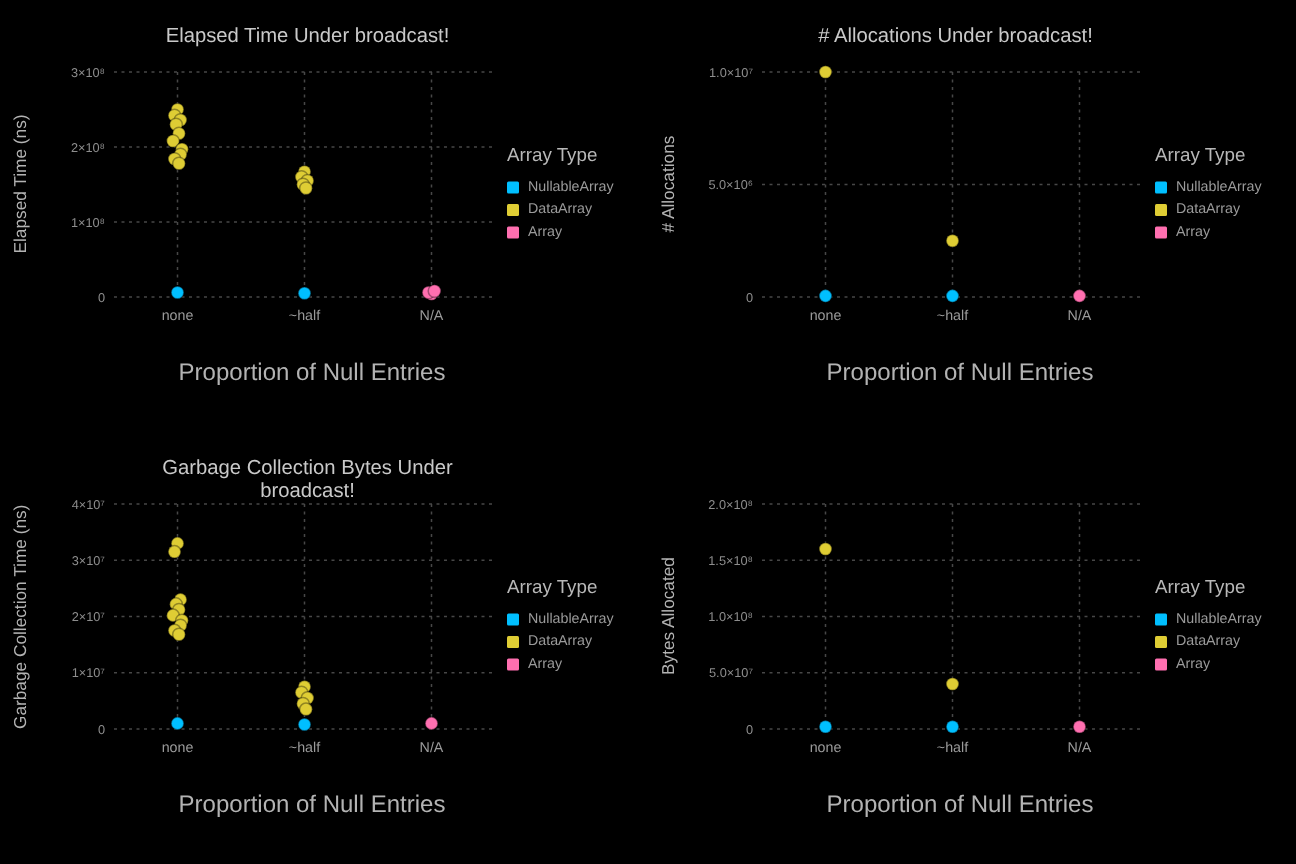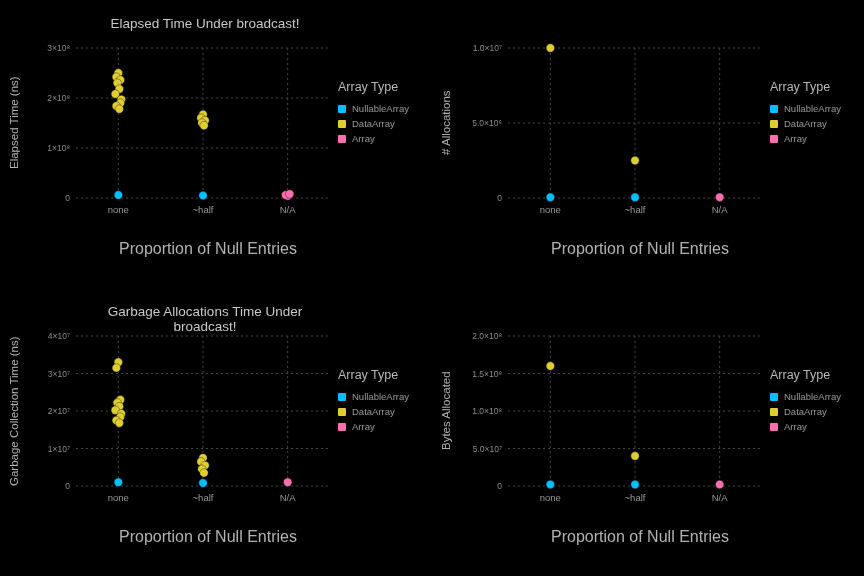--- a/index.html
+++ b/index.html
@@ -11,21 +11,21 @@
          font-size:13.5px;color:#c9c9c9;}
   .ylabel{position:absolute;left:8px;top:30px;height:186px;writing-mode:vertical-rl;
           transform:rotate(180deg);text-align:center;font-size:11.5px;color:#b3b3b3;}
   .xlabel{position:absolute;top:240px;left:76px;width:264px;text-align:center;
           font-size:16px;color:#b3b3b3;}
   .plot{position:absolute;left:30px;top:38px;width:310px;height:186px;}
   .grid{stroke:#474747;stroke-width:1;stroke-dasharray:2 3;fill:none;}
   .ytick{font-size:8.5px;fill:#8d8d8d;font-family:"Liberation Sans","DejaVu Sans",sans-serif;}
   .xtick{font-size:9.5px;fill:#9a9a9a;font-family:"Liberation Sans","DejaVu Sans",sans-serif;}
   .pt{stroke:rgba(0,0,0,0.35);stroke-width:1;}
-  .legend{position:absolute;left:338px;top:80px;width:90px;}
+  .legend{position:absolute;left:338px;top:96px;width:90px;}
   .legend-title{font-size:12.5px;color:#b8b8b8;margin-bottom:9px;}
   .legend-item{display:flex;align-items:center;margin-bottom:4px;}
   .swatch{width:8px;height:8px;border-radius:1px;margin-right:6px;flex:none;}
   .legend-label{font-size:9.5px;color:#9a9a9a;white-space:nowrap;}
 </style>
 </head>
 <body>
 
 <div id="page">
 
@@ -80,20 +80,21 @@
         <span class="legend-label">DataArray</span>
       </div>
       <div class="legend-item">
         <span class="swatch" style="background: rgb(255, 111, 176);"></span>
         <span class="legend-label">Array</span>
       </div>
     </div>
   </div>
 
   <div class="panel">
+    <div class="title"># Allocations Under broadcast!</div>
     <div class="ylabel"># Allocations</div>
     <svg class="plot" viewBox="0 0 310 186">
         <line x1="46" x2="300" y1="160" y2="160" class="grid"></line>
         <text x="40" y="163" class="ytick" text-anchor="end">0</text>
         <line x1="46" x2="300" y1="85" y2="85" class="grid"></line>
         <text x="40" y="88" class="ytick" text-anchor="end">5.0×10⁶</text>
         <line x1="46" x2="300" y1="10" y2="10" class="grid"></line>
         <text x="40" y="13" class="ytick" text-anchor="end">1.0×10⁷</text>
         <line x1="88.33333333333333" x2="88.33333333333333" y1="10" y2="160" class="grid"></line>
         <text x="88.33333333333333" y="175" class="xtick" text-anchor="middle">none</text>
@@ -119,21 +120,21 @@
         <span class="legend-label">DataArray</span>
       </div>
       <div class="legend-item">
         <span class="swatch" style="background: rgb(255, 111, 176);"></span>
         <span class="legend-label">Array</span>
       </div>
     </div>
   </div>
 
   <div class="panel">
-    <div class="title">Garbage Allocations Time Under broadcast!</div>
+    <div class="title">Garbage Collection Bytes Under broadcast!</div>
     <div class="ylabel">Garbage Collection Time (ns)</div>
     <svg class="plot" viewBox="0 0 310 186">
         <line x1="46" x2="300" y1="160" y2="160" class="grid"></line>
         <text x="40" y="163" class="ytick" text-anchor="end">0</text>
         <line x1="46" x2="300" y1="122.5" y2="122.5" class="grid"></line>
         <text x="40" y="125.5" class="ytick" text-anchor="end">1×10⁷</text>
         <line x1="46" x2="300" y1="85" y2="85" class="grid"></line>
         <text x="40" y="88" class="ytick" text-anchor="end">2×10⁷</text>
         <line x1="46" x2="300" y1="47.5" y2="47.5" class="grid"></line>
         <text x="40" y="50.5" class="ytick" text-anchor="end">3×10⁷</text>

